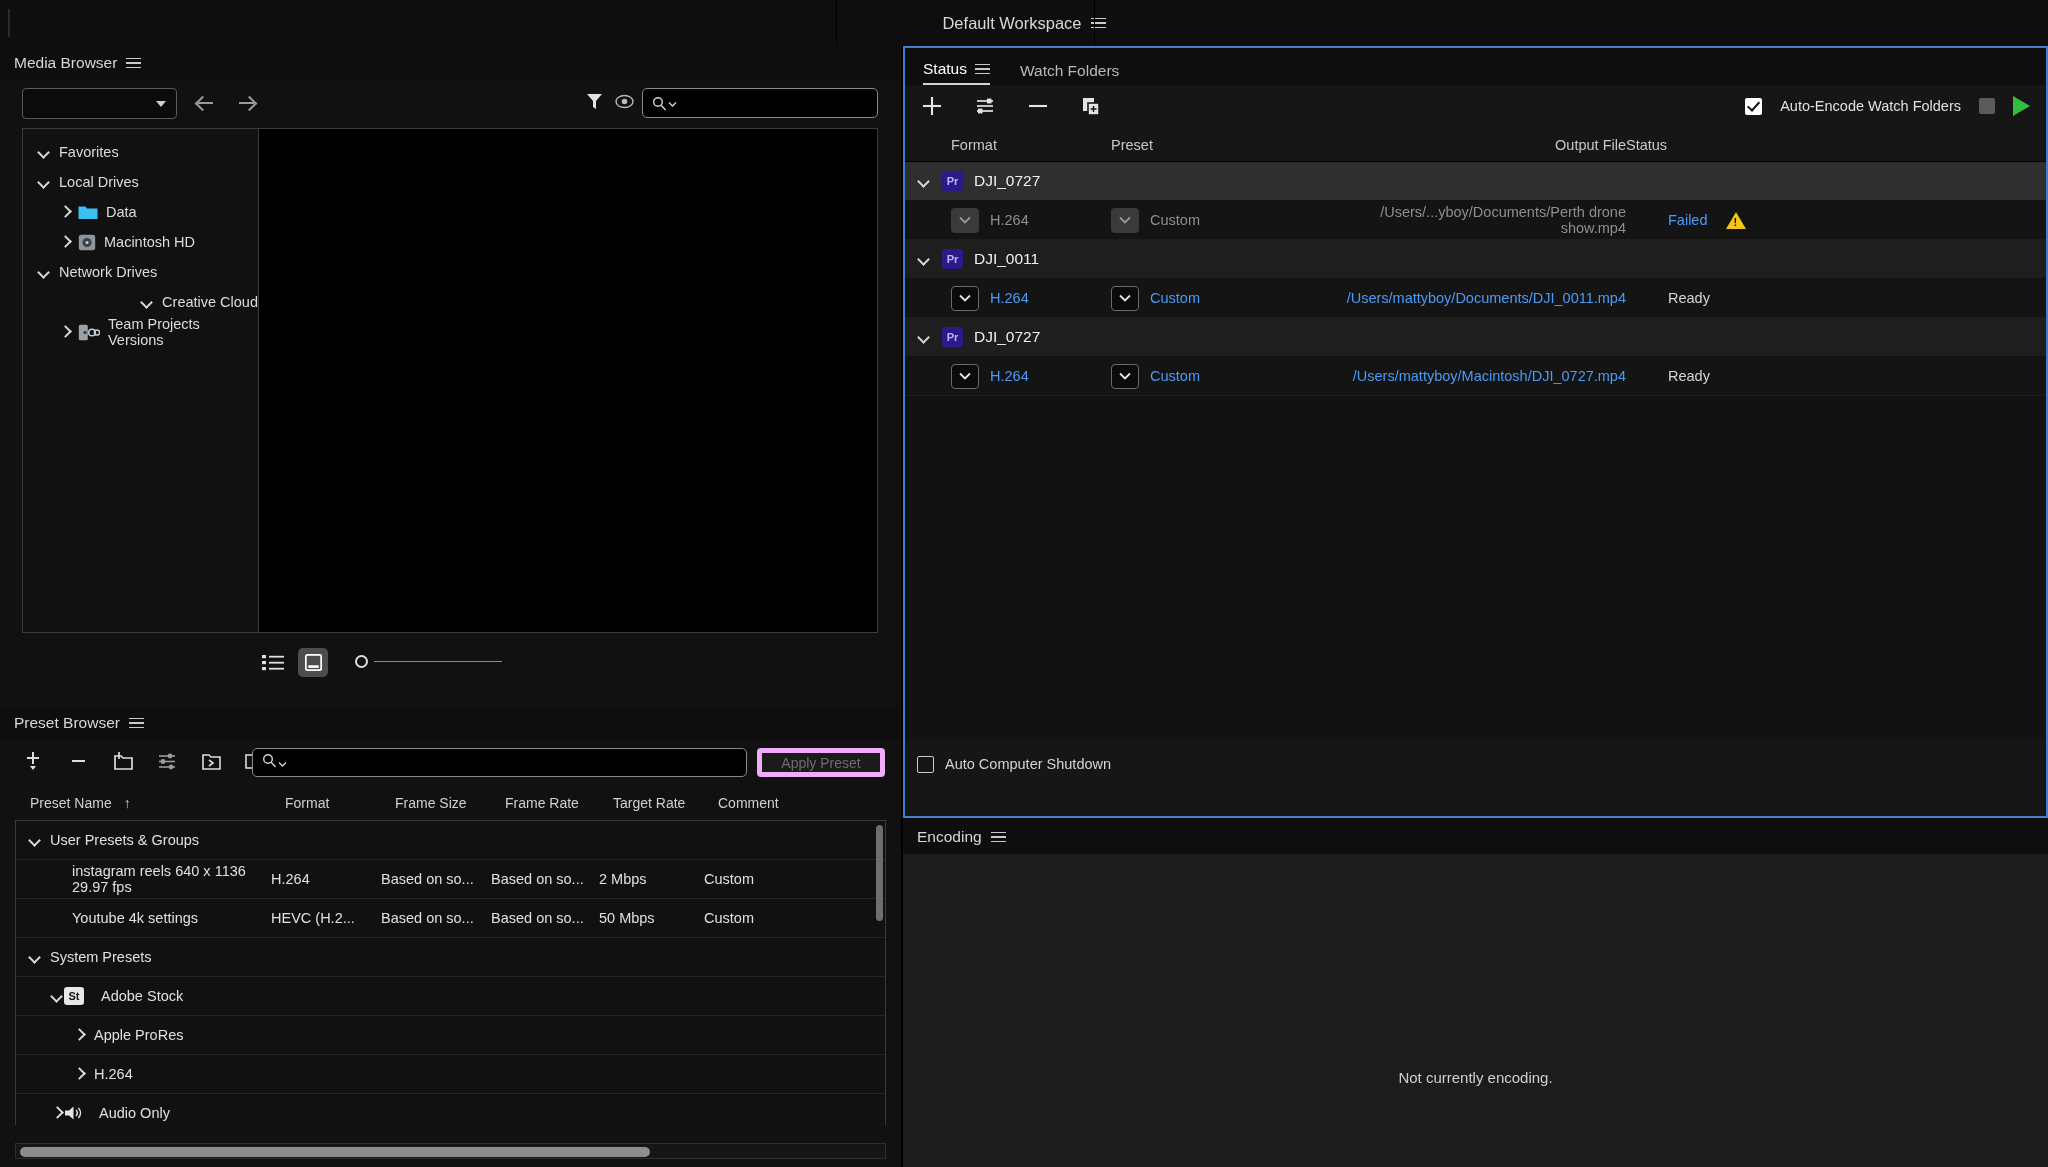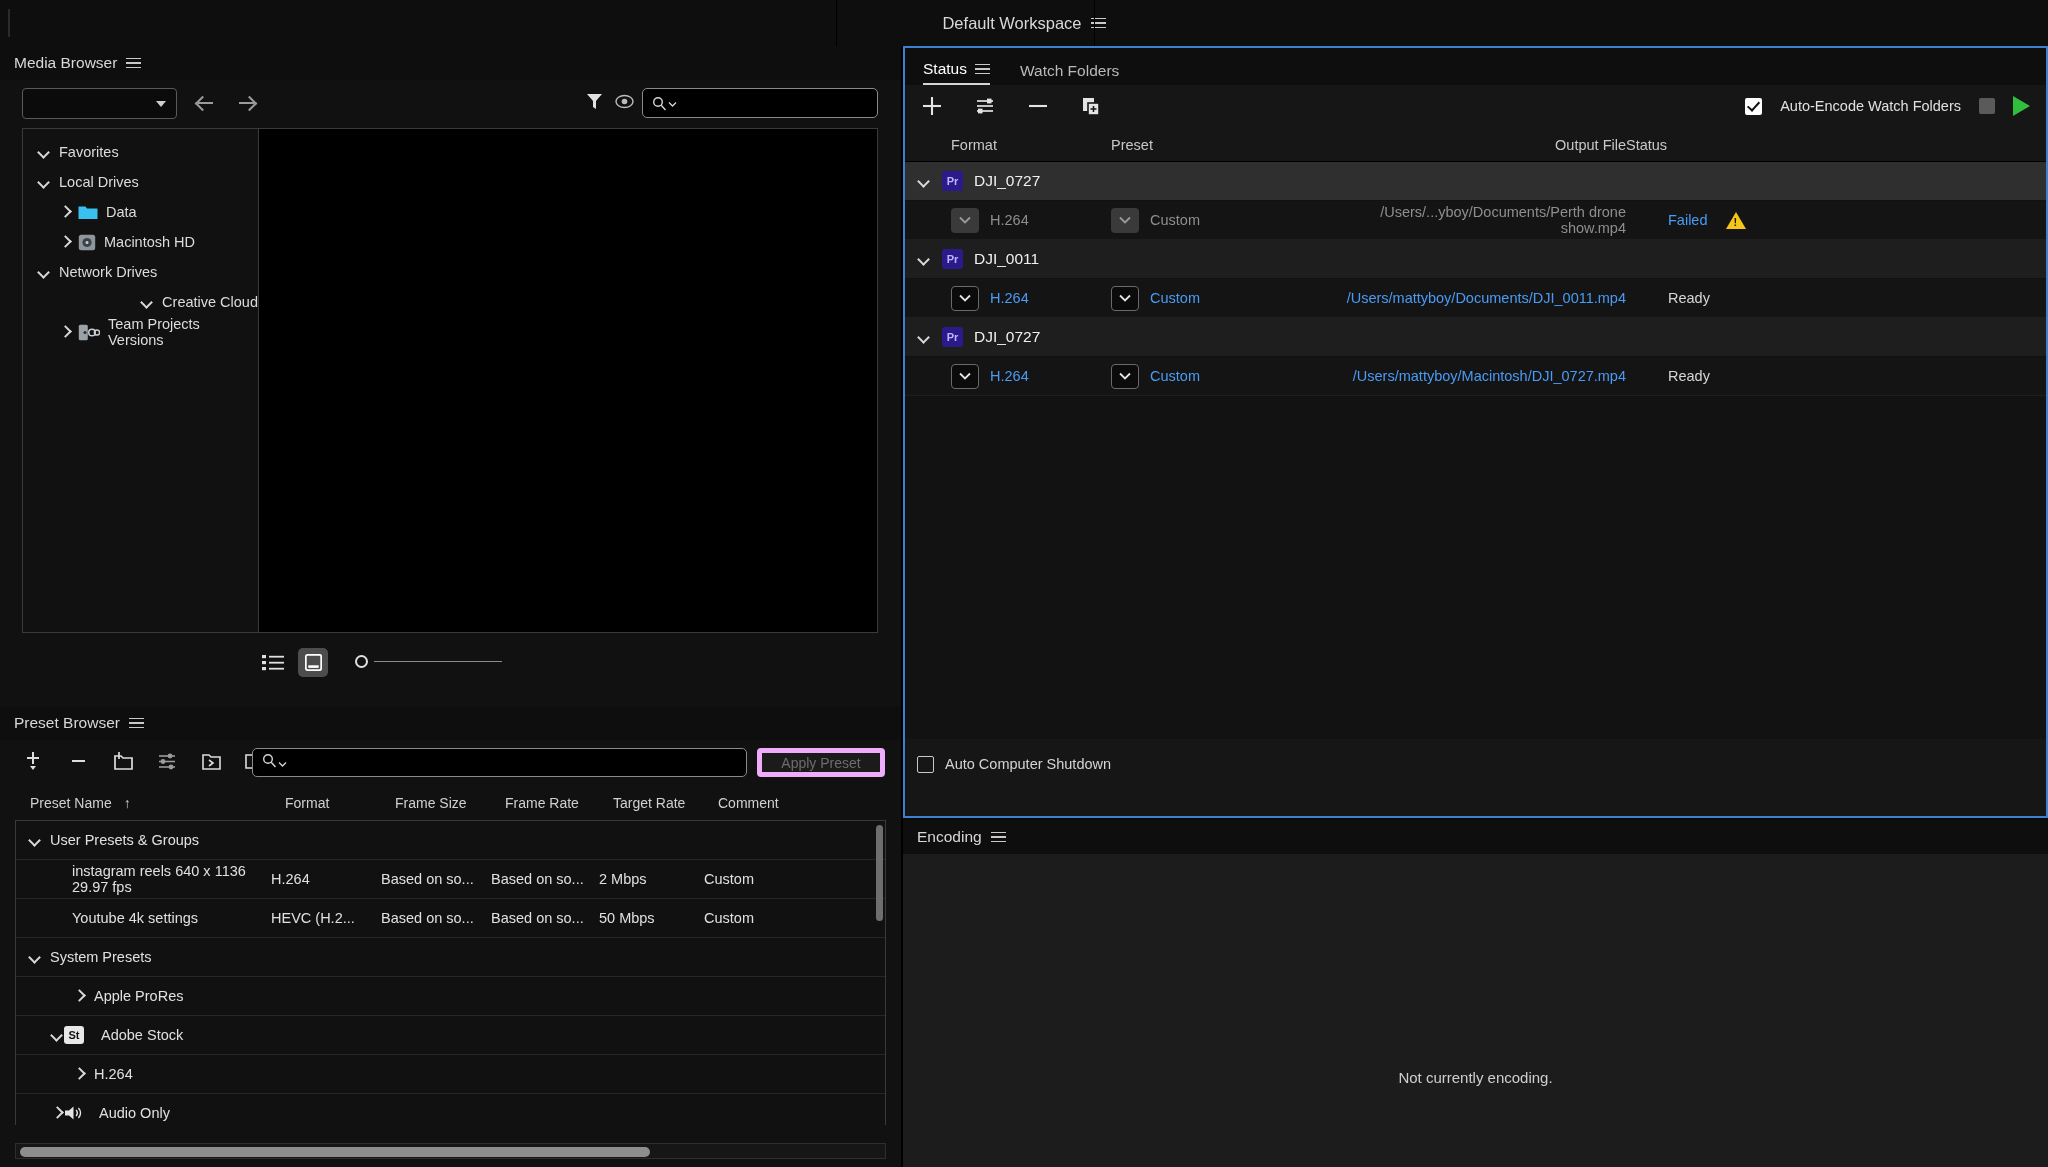--- a/index.html
+++ b/index.html
@@ -442,35 +442,35 @@
               <span class="tw down"></span>
               <span style="margin-left:8px">System Presets</span>
             </span>
             <span class="cell" style="width:110px"></span>
             <span class="cell" style="width:110px"></span>
             <span class="cell" style="width:108px"></span>
             <span class="cell" style="width:105px"></span>
             <span class="cell" style="width:100px"></span>
           </div>
           <div class="pb-row">
-            <span class="cell" style="width:255px;display:flex;align-items:center;padding-left:56px">
-              <span class="tw right"></span>
-              <span style="margin-left:8px">Apple ProRes</span>
-            </span>
-            <span class="cell" style="width:110px"></span>
-            <span class="cell" style="width:110px"></span>
-            <span class="cell" style="width:108px"></span>
-            <span class="cell" style="width:105px"></span>
-            <span class="cell" style="width:100px"></span>
-          </div>
-          <div class="pb-row">
             <span class="cell" style="width:255px;display:flex;align-items:center;padding-left:34px">
               <span class="tw down"></span>
               <span class="badge-st" style="margin-right:9px">St</span>
               <span style="margin-left:8px">Adobe Stock</span>
+            </span>
+            <span class="cell" style="width:110px"></span>
+            <span class="cell" style="width:110px"></span>
+            <span class="cell" style="width:108px"></span>
+            <span class="cell" style="width:105px"></span>
+            <span class="cell" style="width:100px"></span>
+          </div>
+          <div class="pb-row">
+            <span class="cell" style="width:255px;display:flex;align-items:center;padding-left:56px">
+              <span class="tw right"></span>
+              <span style="margin-left:8px">Apple ProRes</span>
             </span>
             <span class="cell" style="width:110px"></span>
             <span class="cell" style="width:110px"></span>
             <span class="cell" style="width:108px"></span>
             <span class="cell" style="width:105px"></span>
             <span class="cell" style="width:100px"></span>
           </div>
           <div class="pb-row">
             <span class="cell" style="width:255px;display:flex;align-items:center;padding-left:56px">
               <span class="tw right"></span>

